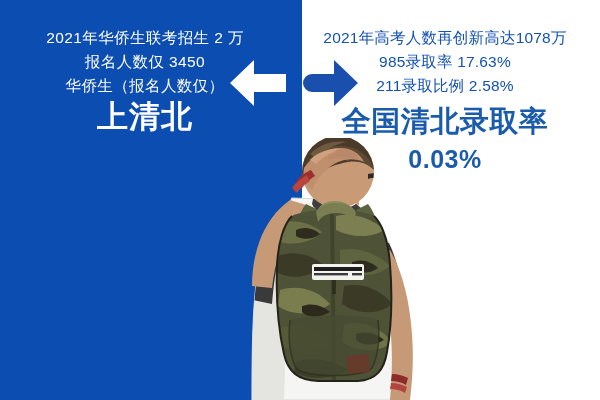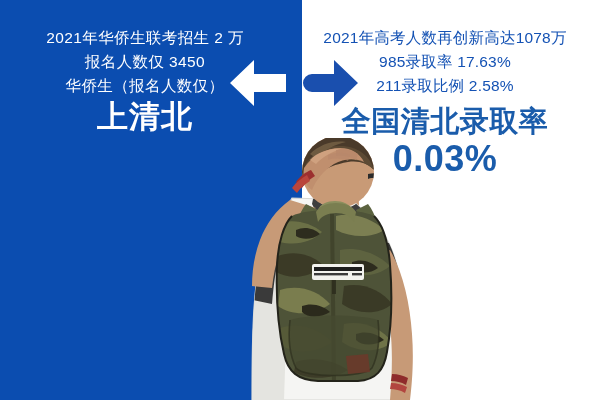--- a/index.html
+++ b/index.html
@@ -46,21 +46,21 @@
     font-size:15.5px;line-height:24px;letter-spacing:.2px;
     white-space:nowrap;color:#1452b4;font-weight:400;
   }
   .rln-big{
     font-size:29px;line-height:38px;font-weight:700;letter-spacing:.5px;
     white-space:nowrap;color:#1a5cab;margin-top:4px;
     -webkit-text-stroke:1.2px #ffffff;
     paint-order:stroke fill;
   }
   .rln-big2{
-    font-size:36px;line-height:38px;font-weight:700;letter-spacing:.5px;
+    font-size:25px;line-height:38px;font-weight:700;letter-spacing:.5px;
     white-space:nowrap;color:#1a5cab;
     -webkit-text-stroke:1.2px #ffffff;
     paint-order:stroke fill;
   }
   
   .arrow-left{
     position:absolute;left:228px;top:57px;width:58px;height:52px;
   }
   .arrow-right{
     position:absolute;left:302px;top:57px;width:58px;height:52px;

